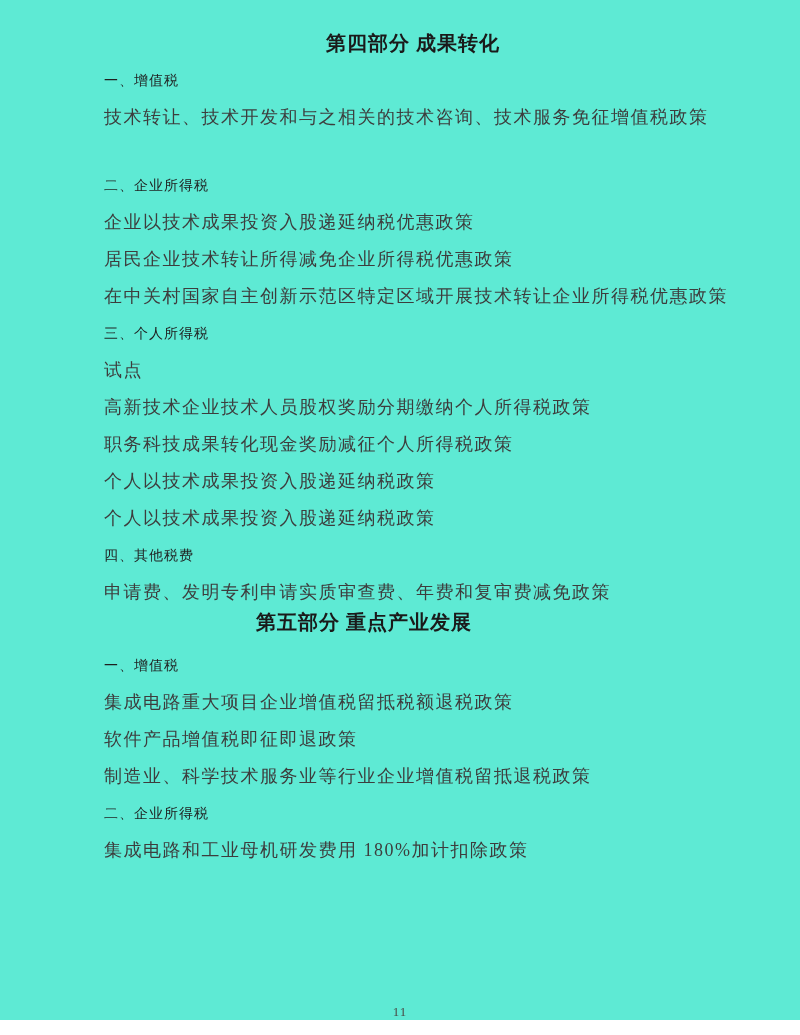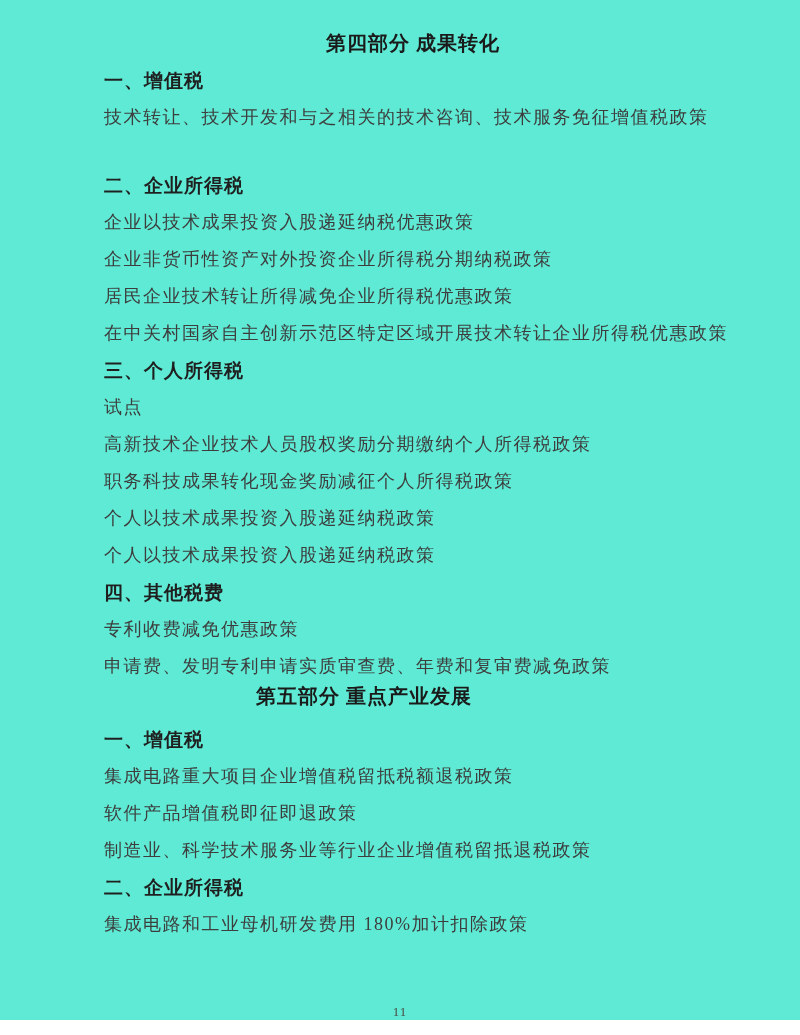--- a/index.html
+++ b/index.html
@@ -20,22 +20,22 @@
   }
   .line {
     height: 37px;
     line-height: 37px;
     font-size: 18px;
     letter-spacing: 1.5px;
     color: #3d3d3d;
     white-space: nowrap;
   }
   .heading {
-    font-weight: bold;
-    font-size: 19px;
+    font-weight: normal;
+    font-size: 14px;
     color: #1f1f1f;
     letter-spacing: 1px;
   }
   .sec-title {
     text-align: center;
     font-weight: bold;
     font-size: 20px;
     color: #1a1a1a;
     letter-spacing: 1px;
   }
@@ -61,33 +61,31 @@
 
     <div class="line sec-title t4">第四部分 成果转化</div>
 
     <div class="line heading">一、增值税</div>
     <div class="line">技术转让、技术开发和与之相关的技术咨询、技术服务免征增值税政策</div>
 
     <div class="gap"></div>
 
     <div class="line heading">二、企业所得税</div>
     <div class="line">企业以技术成果投资入股递延纳税优惠政策</div>
-    <div class="line">企业非货币性资产对外投资企业所得税分期纳税政策</div>
     <div class="line">居民企业技术转让所得减免企业所得税优惠政策</div>
     <div class="line">在中关村国家自主创新示范区特定区域开展技术转让企业所得税优惠政策</div>
     <div class="line heading">三、个人所得税</div>
 
     <div class="line">试点</div>
     <div class="line">高新技术企业技术人员股权奖励分期缴纳个人所得税政策</div>
     <div class="line">职务科技成果转化现金奖励减征个人所得税政策</div>
     <div class="line">个人以技术成果投资入股递延纳税政策</div>
     <div class="line">个人以技术成果投资入股递延纳税政策</div>
 
     <div class="line heading">四、其他税费</div>
-    <div class="line">专利收费减免优惠政策</div>
     <div class="line">申请费、发明专利申请实质审查费、年费和复审费减免政策</div>
 
     <div class="line sec-title t5">第五部分 重点产业发展</div>
 
     <div class="line heading">一、增值税</div>
     <div class="line">集成电路重大项目企业增值税留抵税额退税政策</div>
     <div class="line">软件产品增值税即征即退政策</div>
     <div class="line">制造业、科学技术服务业等行业企业增值税留抵退税政策</div>
 
     <div class="line heading">二、企业所得税</div>

